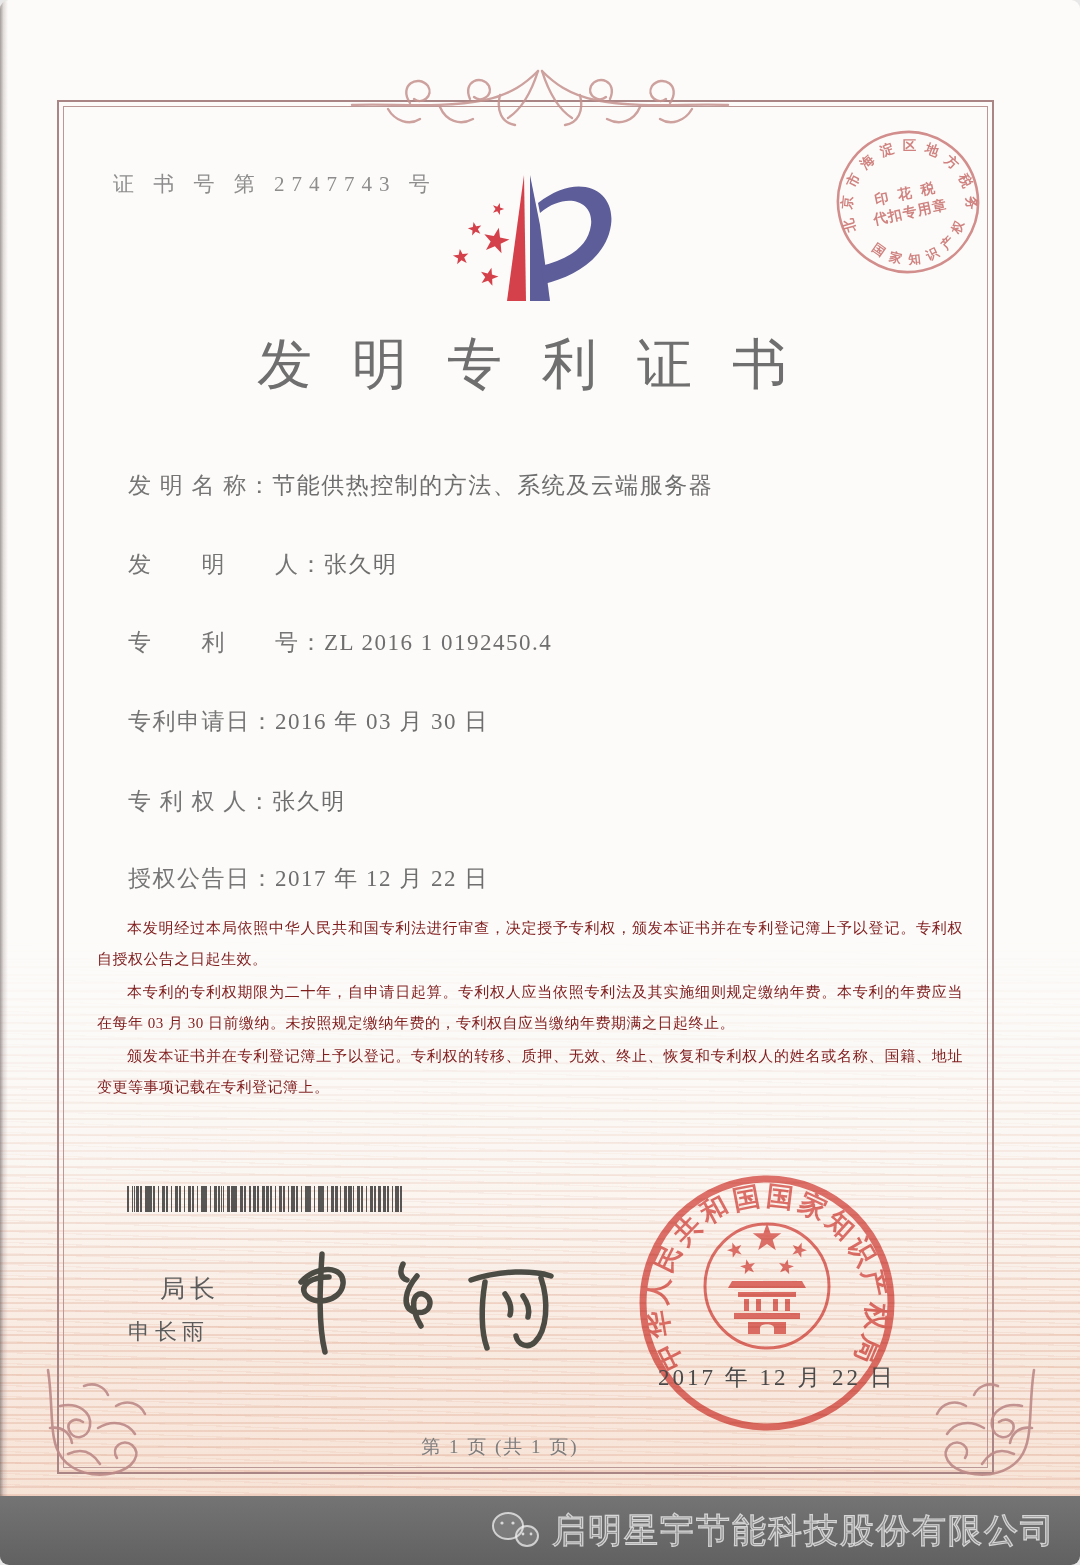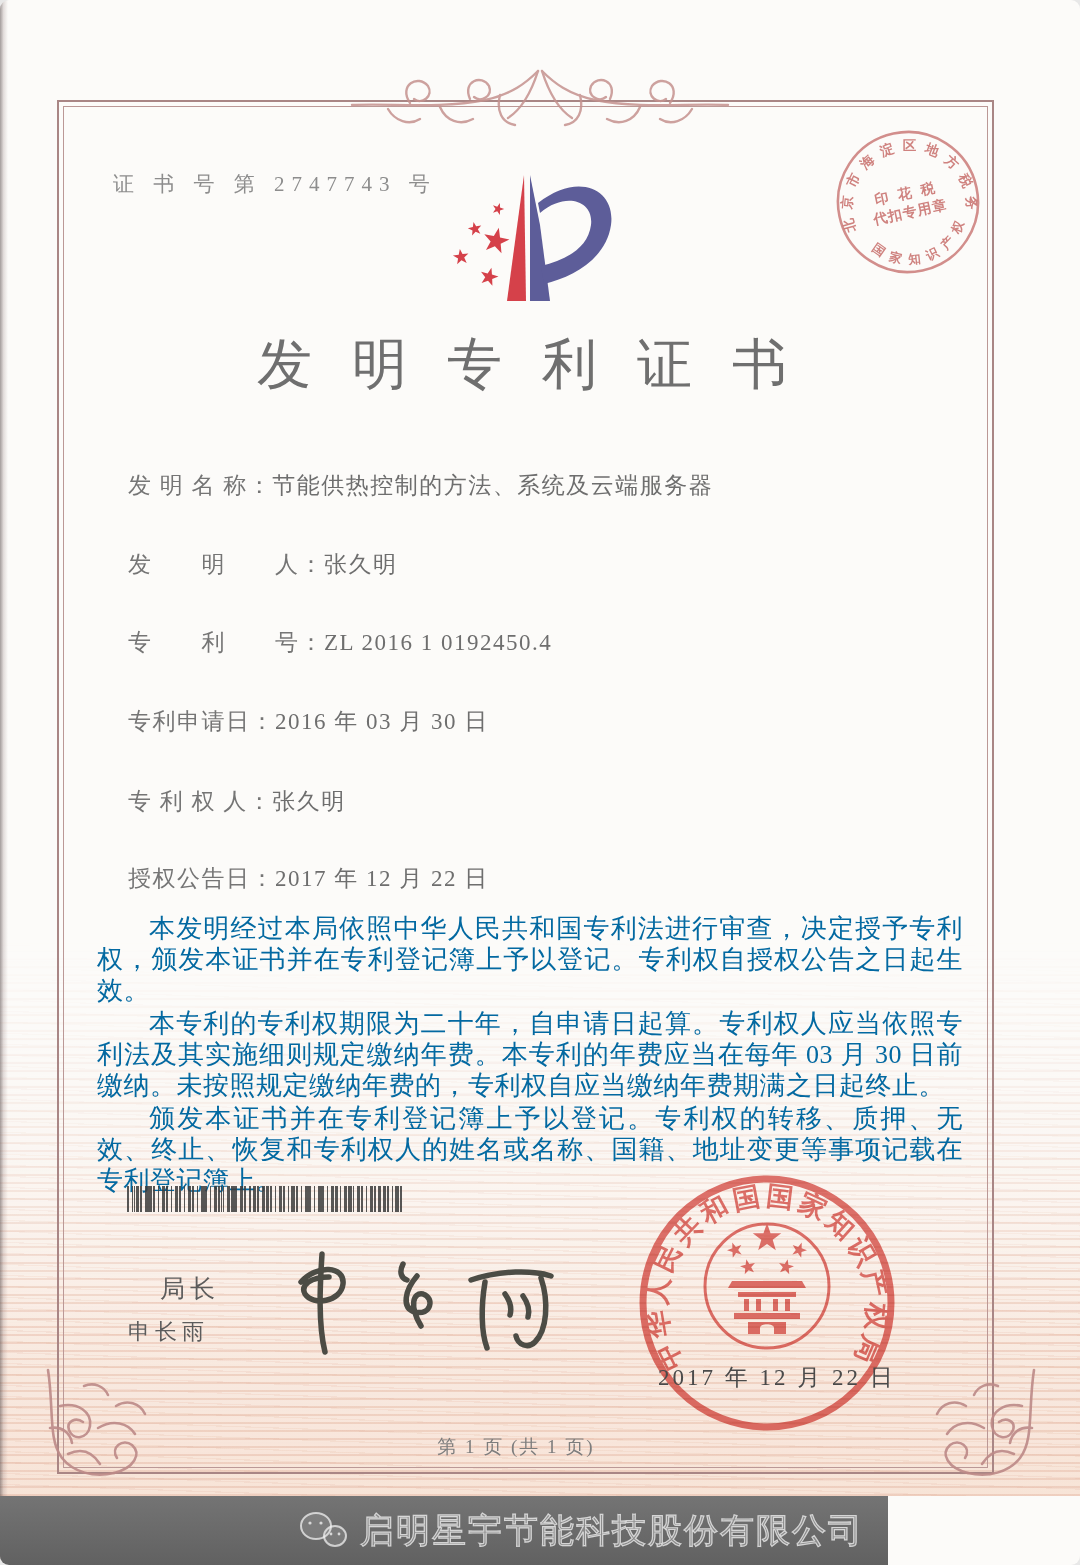--- a/index.html
+++ b/index.html
@@ -27,38 +27,38 @@
   
   .cert-no{position:absolute;left:113px;top:170px;font-size:21px;color:#8d8d8d;letter-spacing:7px;}
   
   .title{position:absolute;left:0;top:328px;width:1080px;text-align:center;
     font-size:55px;color:#6f6f6f;letter-spacing:40px;padding-left:4px;box-sizing:border-box;font-weight:500;}
   
   .field{position:absolute;left:128px;font-size:23px;color:#757575;letter-spacing:1.5px;white-space:nowrap;}
   .f-label{color:#757575;}
   .f-value{color:#6e6e6e;}
   
-  .body-text{position:absolute;left:97px;top:913px;width:866px;font-size:26px;line-height:31px;
-    color:#0369a1;text-align:justify;letter-spacing:.5px;}
+  .body-text{position:absolute;left:97px;top:913px;width:866px;font-size:15px;line-height:31px;
+    color:#7f1d1d;text-align:justify;letter-spacing:.5px;}
   .body-text p{margin:0 0 2px 0;text-indent:2em;}
   
   .barcode{position:absolute;left:127px;top:1186px;width:278px;height:26px;opacity:.85;
     background:
      repeating-linear-gradient(90deg,#3b3b3b 0 2px,rgba(0,0,0,0) 2px 5px,#3b3b3b 5px 6px,rgba(0,0,0,0) 6px 9px,#3b3b3b 9px 12px,rgba(0,0,0,0) 12px 13px),
      repeating-linear-gradient(90deg,rgba(0,0,0,0) 0 7px,#3b3b3b 7px 8px,rgba(0,0,0,0) 8px 19px,#3b3b3b 19px 22px,rgba(0,0,0,0) 22px 29px);}
   
   .signer-title{position:absolute;left:128px;top:1272px;font-size:25px;color:#5c5c5c;letter-spacing:5px;margin-left:32px;}
   .signer-name{position:absolute;left:128px;top:1317px;font-size:22px;color:#5c5c5c;letter-spacing:5px;}
   
   .seal-date{position:absolute;left:658px;top:1362px;font-size:23px;color:#4a4a4a;letter-spacing:3px;z-index:6;}
   
   .page-footer{position:absolute;left:60px;top:1434px;width:880px;text-align:center;
-    font-size:19px;color:#7d7d7d;letter-spacing:2px;padding-left:16px;}
-  
-  .band{position:absolute;left:0;top:1496px;width:888px;height:69px;
+    font-size:19px;color:#7d7d7d;letter-spacing:2px;}
+  
+  .band{position:absolute;left:0;top:1496px;width:1080px;height:69px;
     background:linear-gradient(180deg,#747474,#616161);display:flex;align-items:center;justify-content:flex-end;
     padding-right:24px;box-sizing:border-box;z-index:8;}
   .band .company{font-family:"Liberation Sans","DejaVu Sans",sans-serif;font-size:34px;letter-spacing:2px;
     color:rgba(255,255,255,.22);-webkit-text-stroke:1.2px rgba(235,235,235,.8);margin-left:10px;}
   svg{position:absolute;overflow:visible;}
   .seal-svg{mix-blend-mode:multiply;}
 </style>
 </head>
 <body>
 

